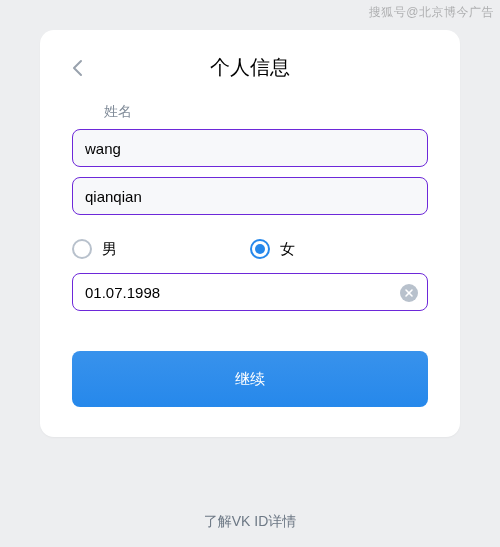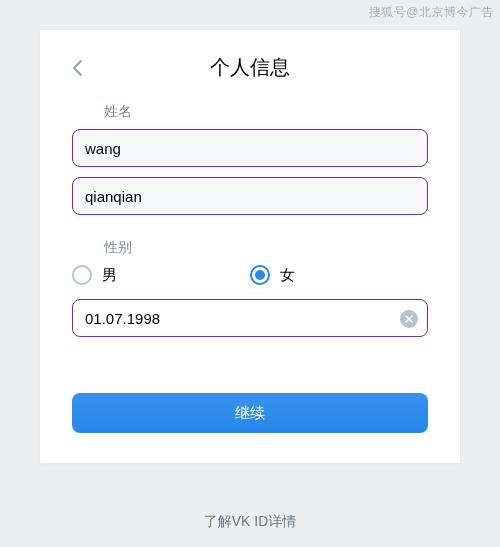--- a/index.html
+++ b/index.html
@@ -18,21 +18,21 @@
     letter-spacing: 0.5px;
     font-weight: 500;
     z-index: 5;
     pointer-events: none;
   }
   .card {
     position: absolute;
     left: 40px; top: 30px;
     width: 420px;
     background: #fff;
-    border-radius: 0;
+    border-radius: 14px;
     padding: 24px 32px 30px 32px;
     box-shadow: 0 1px 2px rgba(0,0,0,0.04);
   }
   .header {
     position: relative;
     text-align: center;
     margin-bottom: 22px;
   }
   .back {
     position: absolute;
@@ -116,29 +116,29 @@
     background: #b8c1cc;
     color: #fff;
     display: flex;
     align-items: center;
     justify-content: center;
     cursor: pointer;
     margin-top: -4px;
   }
   .submit {
     width: 100%;
-    height: 40px;
+    height: 56px;
     background: #2d8ceb;
     background: linear-gradient(#3892ec, #2688eb);
     border: none;
     border-radius: 8px;
     color: #fff;
     font-size: 15px;
     cursor: pointer;
-    margin-top: 32px;
+    margin-top: 16px;
   }
   .footer-link {
     position: absolute;
     left: 0; width: 500px;
     bottom: 16px;
     text-align: center;
     font-size: 14px;
     color: #6d7885;
     cursor: pointer;
     margin-top: 42px;
@@ -159,21 +159,20 @@
     <div class="title">个人信息</div>
   </div>
 
   <div class="group">
     <div class="label">姓名</div>
     <input class="field" value="wang" style="">
     <input class="field" value="qianqian" style="">
   </div>
 
   <div class="group">
-    <div class="label">性别</div>
     <div class="radios">
       <div class="radio-item">
         <div class="radio-circle"></div>
         <span>男</span>
       </div>
       <div class="radio-item selected">
         <div class="radio-circle">
             <div class="radio-dot"></div>
           </div>
         <span>女</span>

